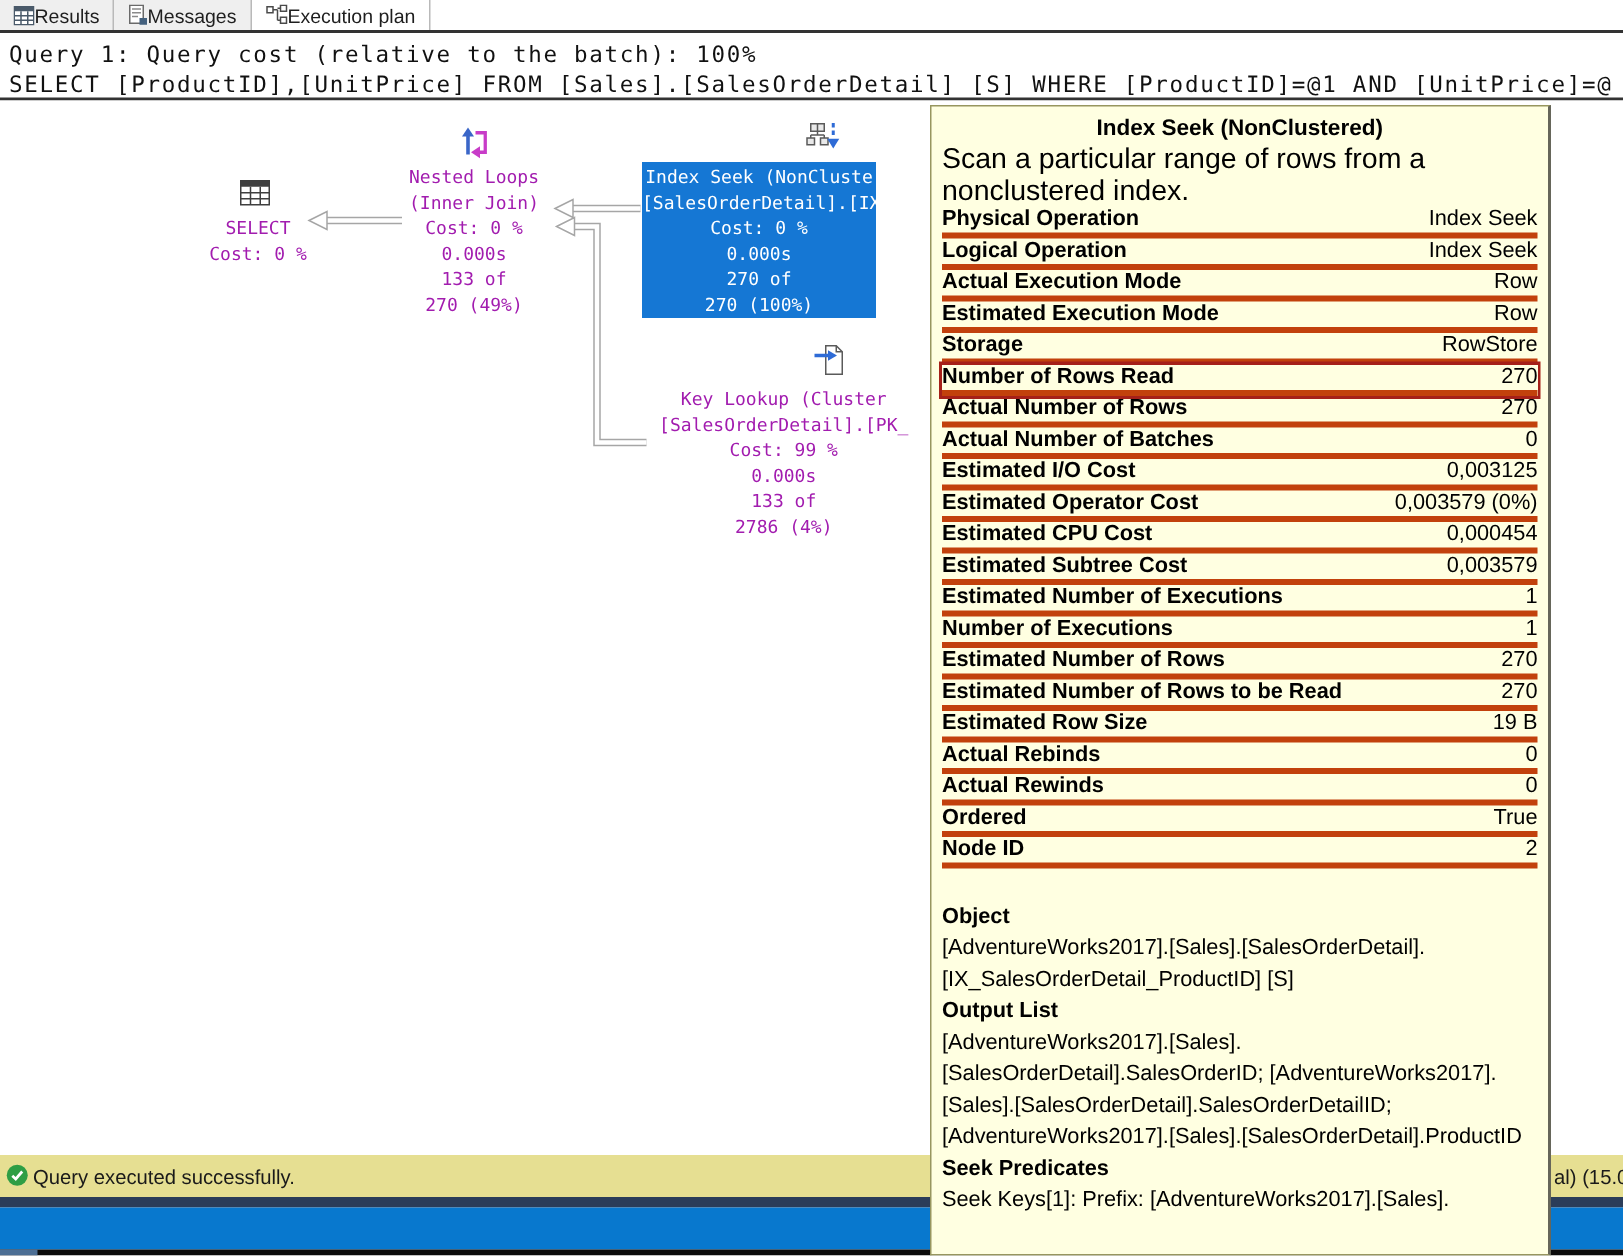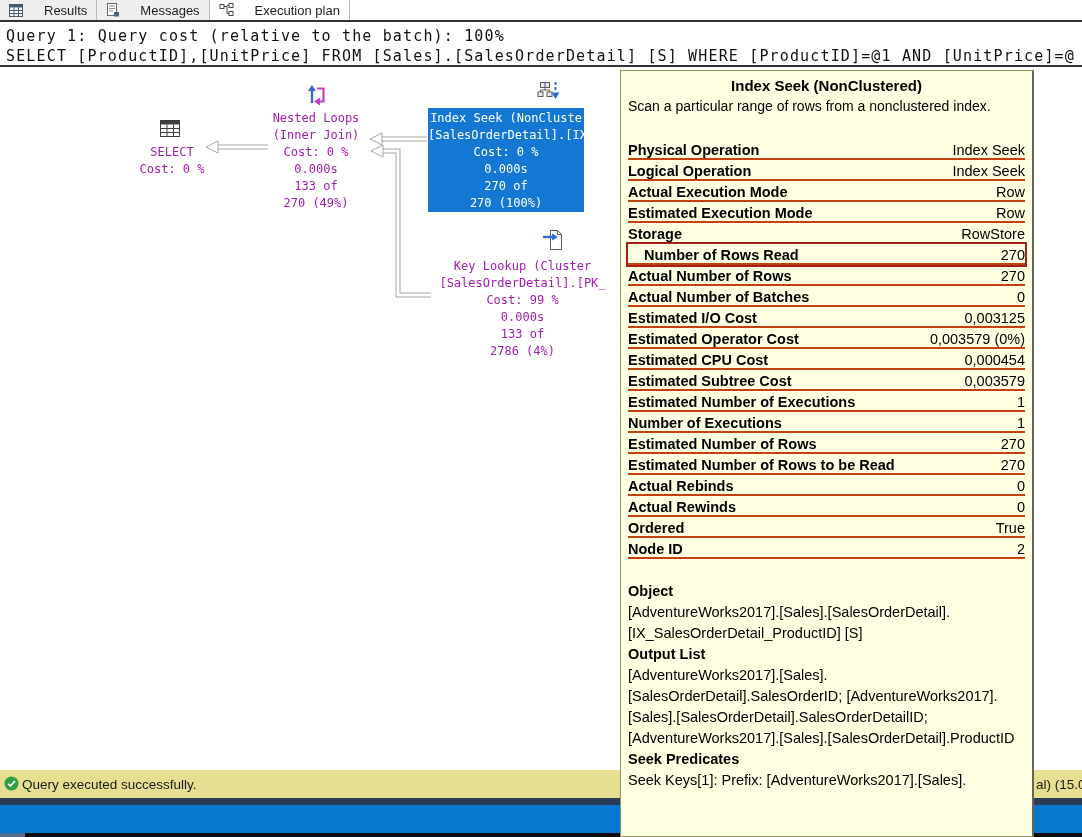--- a/index.html
+++ b/index.html
@@ -2,21 +2,21 @@
 <html><head>
 <meta charset="utf-8">
 <style>
   * { margin:0; padding:0; box-sizing:border-box; }
   body { font-family:"Liberation Sans", sans-serif; background:#fff; }
   .screen { position:relative; width:1082px; height:837px; overflow:hidden; background:#fff; }
 
   
   .tabstrip { position:absolute; top:0; left:0; width:100%; height:22px; background:#fff;
               border-bottom:2px solid #333; display:flex; align-items:stretch; }
-  .tab { display:flex; align-items:center; gap:21px; padding:0 9px; font-size:13px; color:#1e1e1e;
+  .tab { display:flex; align-items:center; gap:0; padding:0 9px; font-size:13px; color:#1e1e1e;
          background:#efefef; border-right:1px solid #b9b9b9; cursor:default; white-space:nowrap; }
   .tab.active { background:#ffffff; }
   .tab svg { flex:0 0 auto; }
 
   
   .query-header { position:absolute; top:24px; left:0; width:100%; height:43px; background:#fff;
                   border-bottom:2px solid #333; padding:2px 0 0 6px; overflow:hidden; }
   .query-line { font-family:"DejaVu Sans Mono", monospace; font-size:15px; letter-spacing:1.15px;
                 line-height:20px; color:#111; white-space:nowrap; }
 
@@ -26,26 +26,26 @@
   .node-icon { position:absolute; }
   .node-text { position:absolute; text-align:center; font-family:"DejaVu Sans Mono", monospace;
                font-size:12px; line-height:17px; color:#a21caf; white-space:nowrap; }
   .node-text.selected { color:#ffffff; padding-top:2px; }
 
   
   .tooltip { position:absolute; left:620px; top:70px; width:414px; height:767px; z-index:10;
              background:#FFFFE1; border:1px solid #97965f; border-right:2px solid #66665a;
              padding:4px 7px 0 7px; color:#000000; overflow:hidden; }
   .tt-title { font-size:15px; font-weight:bold; text-align:center; line-height:21px; }
-  .tt-desc  { font-size:14px; line-height:21px; margin-bottom:22px; }
-  .tt-row { display:flex; justify-content:space-between; align-items:flex-end; height:21px;
-            border-bottom:2px solid #c2410c; font-size:14.5px; }
+  .tt-desc  { font-size:19px; line-height:21px; }
+  .tt-row { display:flex; justify-content:space-between; align-items:flex-start; height:21px;
+            border-bottom:4px solid #c2410c; font-size:14.5px; }
   .tt-row .lbl { font-weight:bold; white-space:nowrap; }
   .tt-row .val { white-space:nowrap; }
-  .tt-row.highlight { box-shadow:0 0 0 2px #A52019; position:relative; z-index:2;padding-left:16px; }
+  .tt-row.highlight { box-shadow:0 0 0 2px #A52019; position:relative; z-index:2; }
   .tt-rows { margin-bottom:22px; }
   .tt-section-heading { font-size:14.5px; font-weight:bold; line-height:21px; }
   .tt-section-line { font-size:14.5px; line-height:21px; white-space:nowrap; }
 
   
   .status-yellow { position:absolute; top:770px; left:0; width:100%; height:28px; }
   .status-msg { position:absolute; left:22px; top:0; height:28px; display:flex; align-items:center;
                 font-size:13.5px; color:#1a1a1a; }
   .status-right-fragment { position:absolute; left:1036px; top:0; height:28px; display:flex;
                            align-items:center; font-size:13.5px; color:#1a1a1a; white-space:nowrap; }
@@ -268,20 +268,24 @@
       </div>
         <div class="tt-row">
         <span class="lbl">Estimated Number of Rows</span>
         <span class="val">270</span>
       </div>
         <div class="tt-row">
         <span class="lbl">Estimated Number of Rows to be Read</span>
         <span class="val">270</span>
       </div>
         <div class="tt-row">
+        <span class="lbl">Estimated Row Size</span>
+        <span class="val">19 B</span>
+      </div>
+        <div class="tt-row">
         <span class="lbl">Actual Rebinds</span>
         <span class="val">0</span>
       </div>
         <div class="tt-row">
         <span class="lbl">Actual Rewinds</span>
         <span class="val">0</span>
       </div>
         <div class="tt-row">
         <span class="lbl">Ordered</span>
         <span class="val">True</span>

